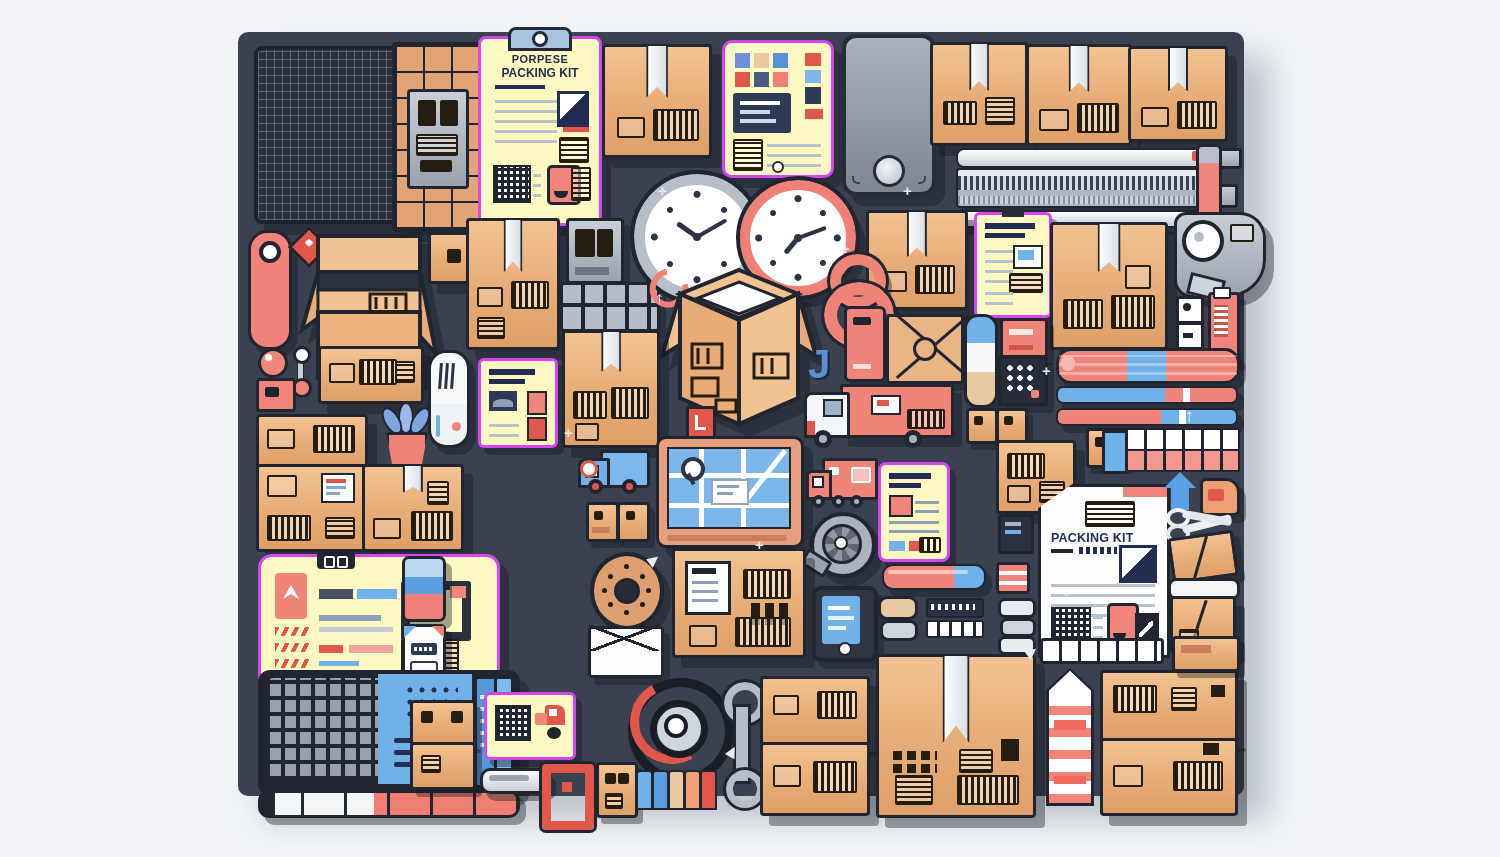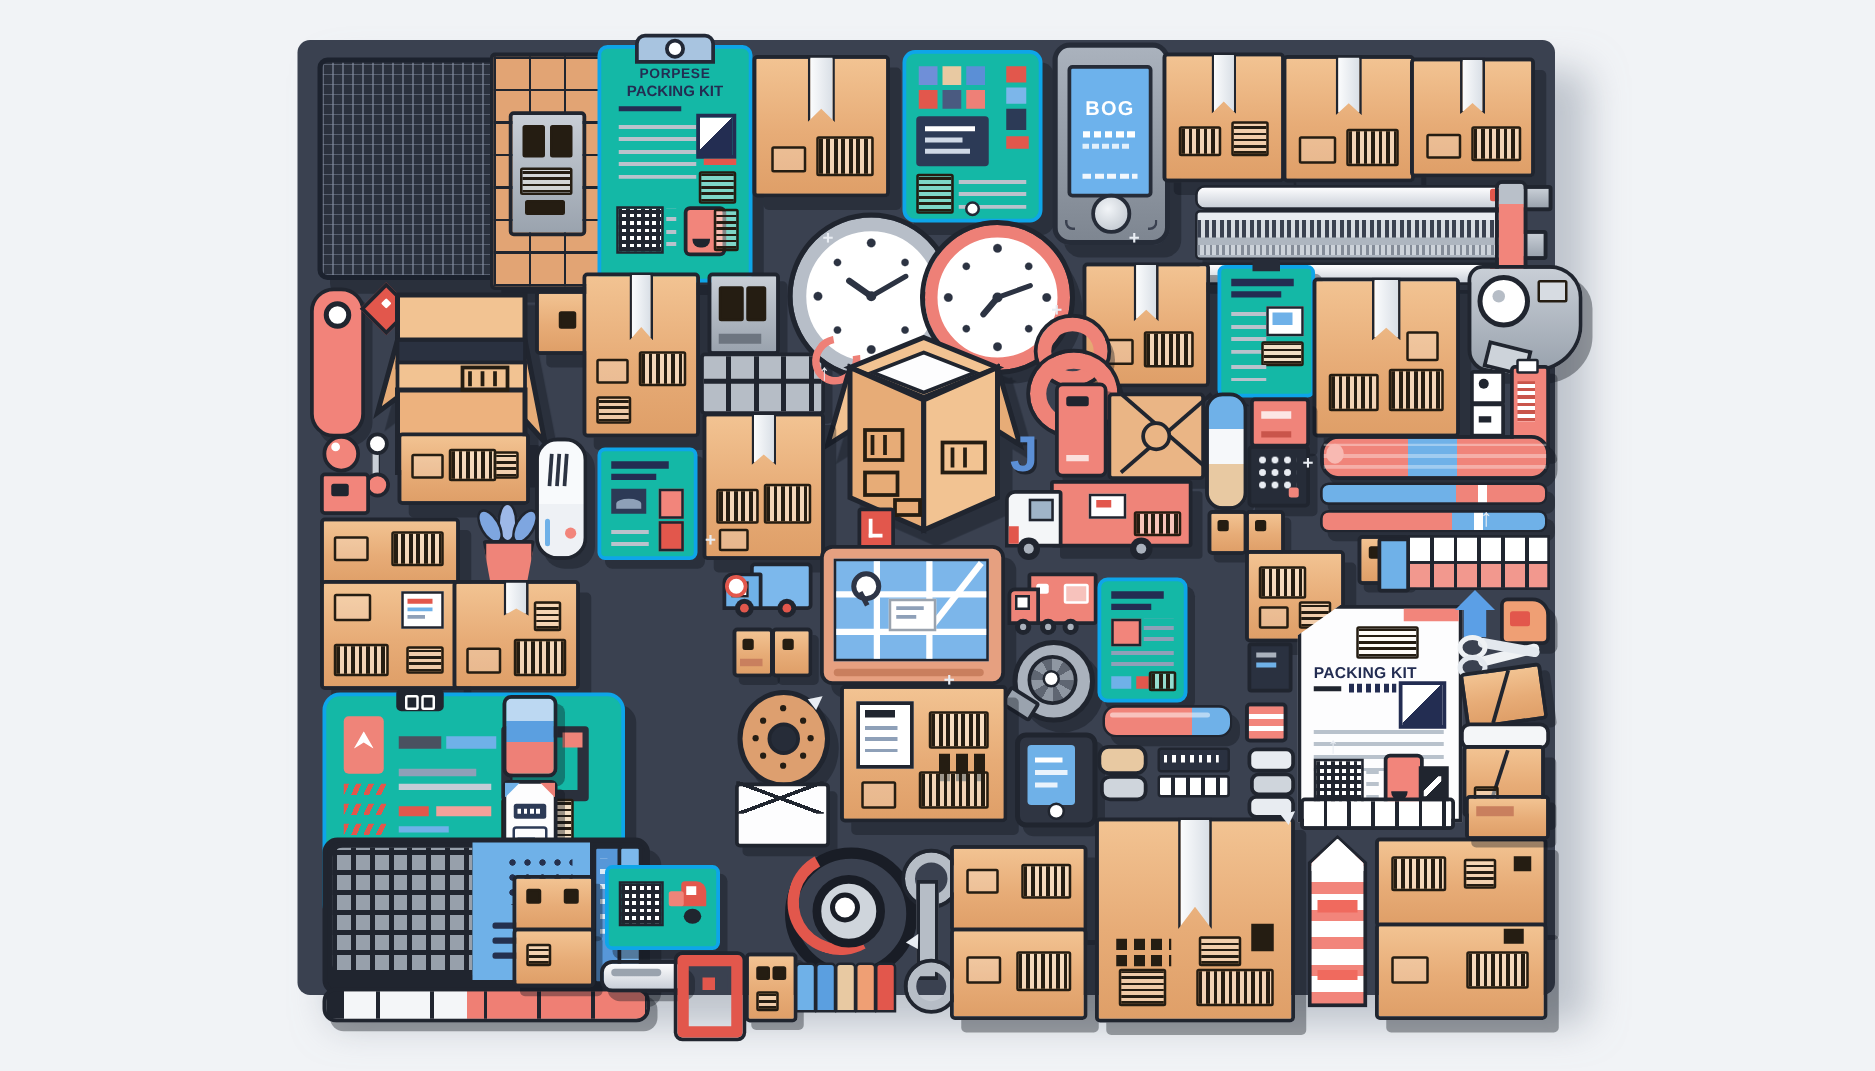--- a/index.html
+++ b/index.html
@@ -9,21 +9,21 @@
 .panel{background:#3a4150;border-radius:10px;box-shadow:26px 24px 30px rgba(150,158,172,.55)}
 .b{background:linear-gradient(180deg,#f2c392,#e7ac77 55%,#df9f68);border:3px solid #20252f;border-radius:4px;box-shadow:9px 10px 0 rgba(15,20,30,.38)}
 .sh{box-shadow:9px 10px 0 rgba(15,20,30,.38)}
 .shs{box-shadow:6px 7px 0 rgba(15,20,30,.38)}
 .tape{left:50%;top:-3px;transform:translateX(-50%);width:17%;height:46%;background:linear-gradient(90deg,#fbfcfd,#d9dfe6);border:2px solid #20252f;clip-path:polygon(0 0,100% 0,100% 100%,50% 80%,0 100%)}
 .lb{border:2px solid #251d12;border-radius:2px}
 .bc{background:repeating-linear-gradient(90deg,#251d12 0 3px,rgba(255,250,240,.55) 3px 6px)}
 .tx{background:repeating-linear-gradient(0deg,#251d12 0 2px,rgba(255,250,240,.45) 2px 5px)}
 .dk{background:#251d12;border-color:#251d12}
 .em{background:rgba(255,252,246,.25)}
-.paper{background:#14b8a6;border:3px solid #0ea5e9;border-radius:8px}
+.paper{background:#fef9c3;border:3px solid #d946ef;border-radius:8px}
 .gray{background:linear-gradient(180deg,#c8ced6,#9aa3ae);border:3px solid #20252f;border-radius:6px}
 .clock{border-radius:50%;outline:4px solid #20252f;background:
  radial-gradient(circle at 50% 9%,#2c3342 3px,transparent 4px),
  radial-gradient(circle at 50% 91%,#2c3342 3px,transparent 4px),
  radial-gradient(circle at 9% 50%,#2c3342 3px,transparent 4px),
  radial-gradient(circle at 91% 50%,#2c3342 3px,transparent 4px),
  radial-gradient(circle at 24% 24%,#2c3342 2.5px,transparent 3.5px),
  radial-gradient(circle at 76% 24%,#2c3342 2.5px,transparent 3.5px),
  radial-gradient(circle at 24% 76%,#2c3342 2.5px,transparent 3.5px),
  radial-gradient(circle at 76% 76%,#2c3342 2.5px,transparent 3.5px),#fff}
@@ -94,26 +94,20 @@
     <div style="left:7px;top:17px;width:30px;height:4px;background:#cfd8e6"></div>
     <div style="left:7px;top:26px;width:36px;height:4px;background:#cfd8e6"></div>
   </div>
   <div class="lb tx" style="left:8px;top:96px;width:26px;height:28px"></div>
   <div class="glines" style="left:42px;top:98px;width:54px;height:26px"></div>
   <div style="right:8px;top:66px;width:18px;height:10px;background:#e2574c"></div>
   <div style="left:50%;bottom:2px;transform:translateX(-50%);width:8px;height:8px;background:#fff;border:2px solid #232936;border-radius:50%"></div>
 </div>
 
 <div class="it sh" style="left:842px;top:34px;width:86px;height:154px;background:linear-gradient(180deg,#aab2bd,#7e8691);border:4px solid #262c38;border-radius:14px">
-  <div style="left:8px;top:14px;width:62px;height:100px;background:#6db2ec;border:3px solid #262c38;border-radius:4px">
-    <div style="left:0;top:24px;width:100%;text-align:center;color:#fff;font-weight:800;font-size:16px;letter-spacing:1px">BOG</div>
-    <div style="left:9px;top:50px;width:44px;height:5px;background:repeating-linear-gradient(90deg,#fff 0 6px,transparent 6px 9px)"></div>
-    <div style="left:9px;top:60px;width:38px;height:4px;background:repeating-linear-gradient(90deg,rgba(255,255,255,.8) 0 5px,transparent 5px 8px)"></div>
-    <div style="left:9px;top:84px;width:44px;height:4px;background:repeating-linear-gradient(90deg,rgba(255,255,255,.9) 0 7px,transparent 7px 10px)"></div>
-  </div>
   <div style="left:50%;bottom:5px;transform:translateX(-50%);width:26px;height:26px;background:radial-gradient(circle at 40% 35%,#f2f5f8,#b9c0c9);border:3px solid #262c38;border-radius:50%"></div>
   <div style="left:6px;bottom:8px;width:6px;height:6px;border-left:2px solid #3a4150;border-bottom:2px solid #3a4150;border-radius:0 0 0 6px"></div>
   <div style="right:6px;bottom:8px;width:6px;height:6px;border-right:2px solid #3a4150;border-bottom:2px solid #3a4150;border-radius:0 0 6px 0"></div>
 </div>
 
 <div class="it b" style="left:930px;top:42px;width:92px;height:98px">
   <div class="tape"></div>
   <div class="lb bc" style="left:10px;top:56px;width:30px;height:20px"></div>
   <div class="lb tx" style="right:10px;top:52px;width:26px;height:24px"></div>
 </div>

